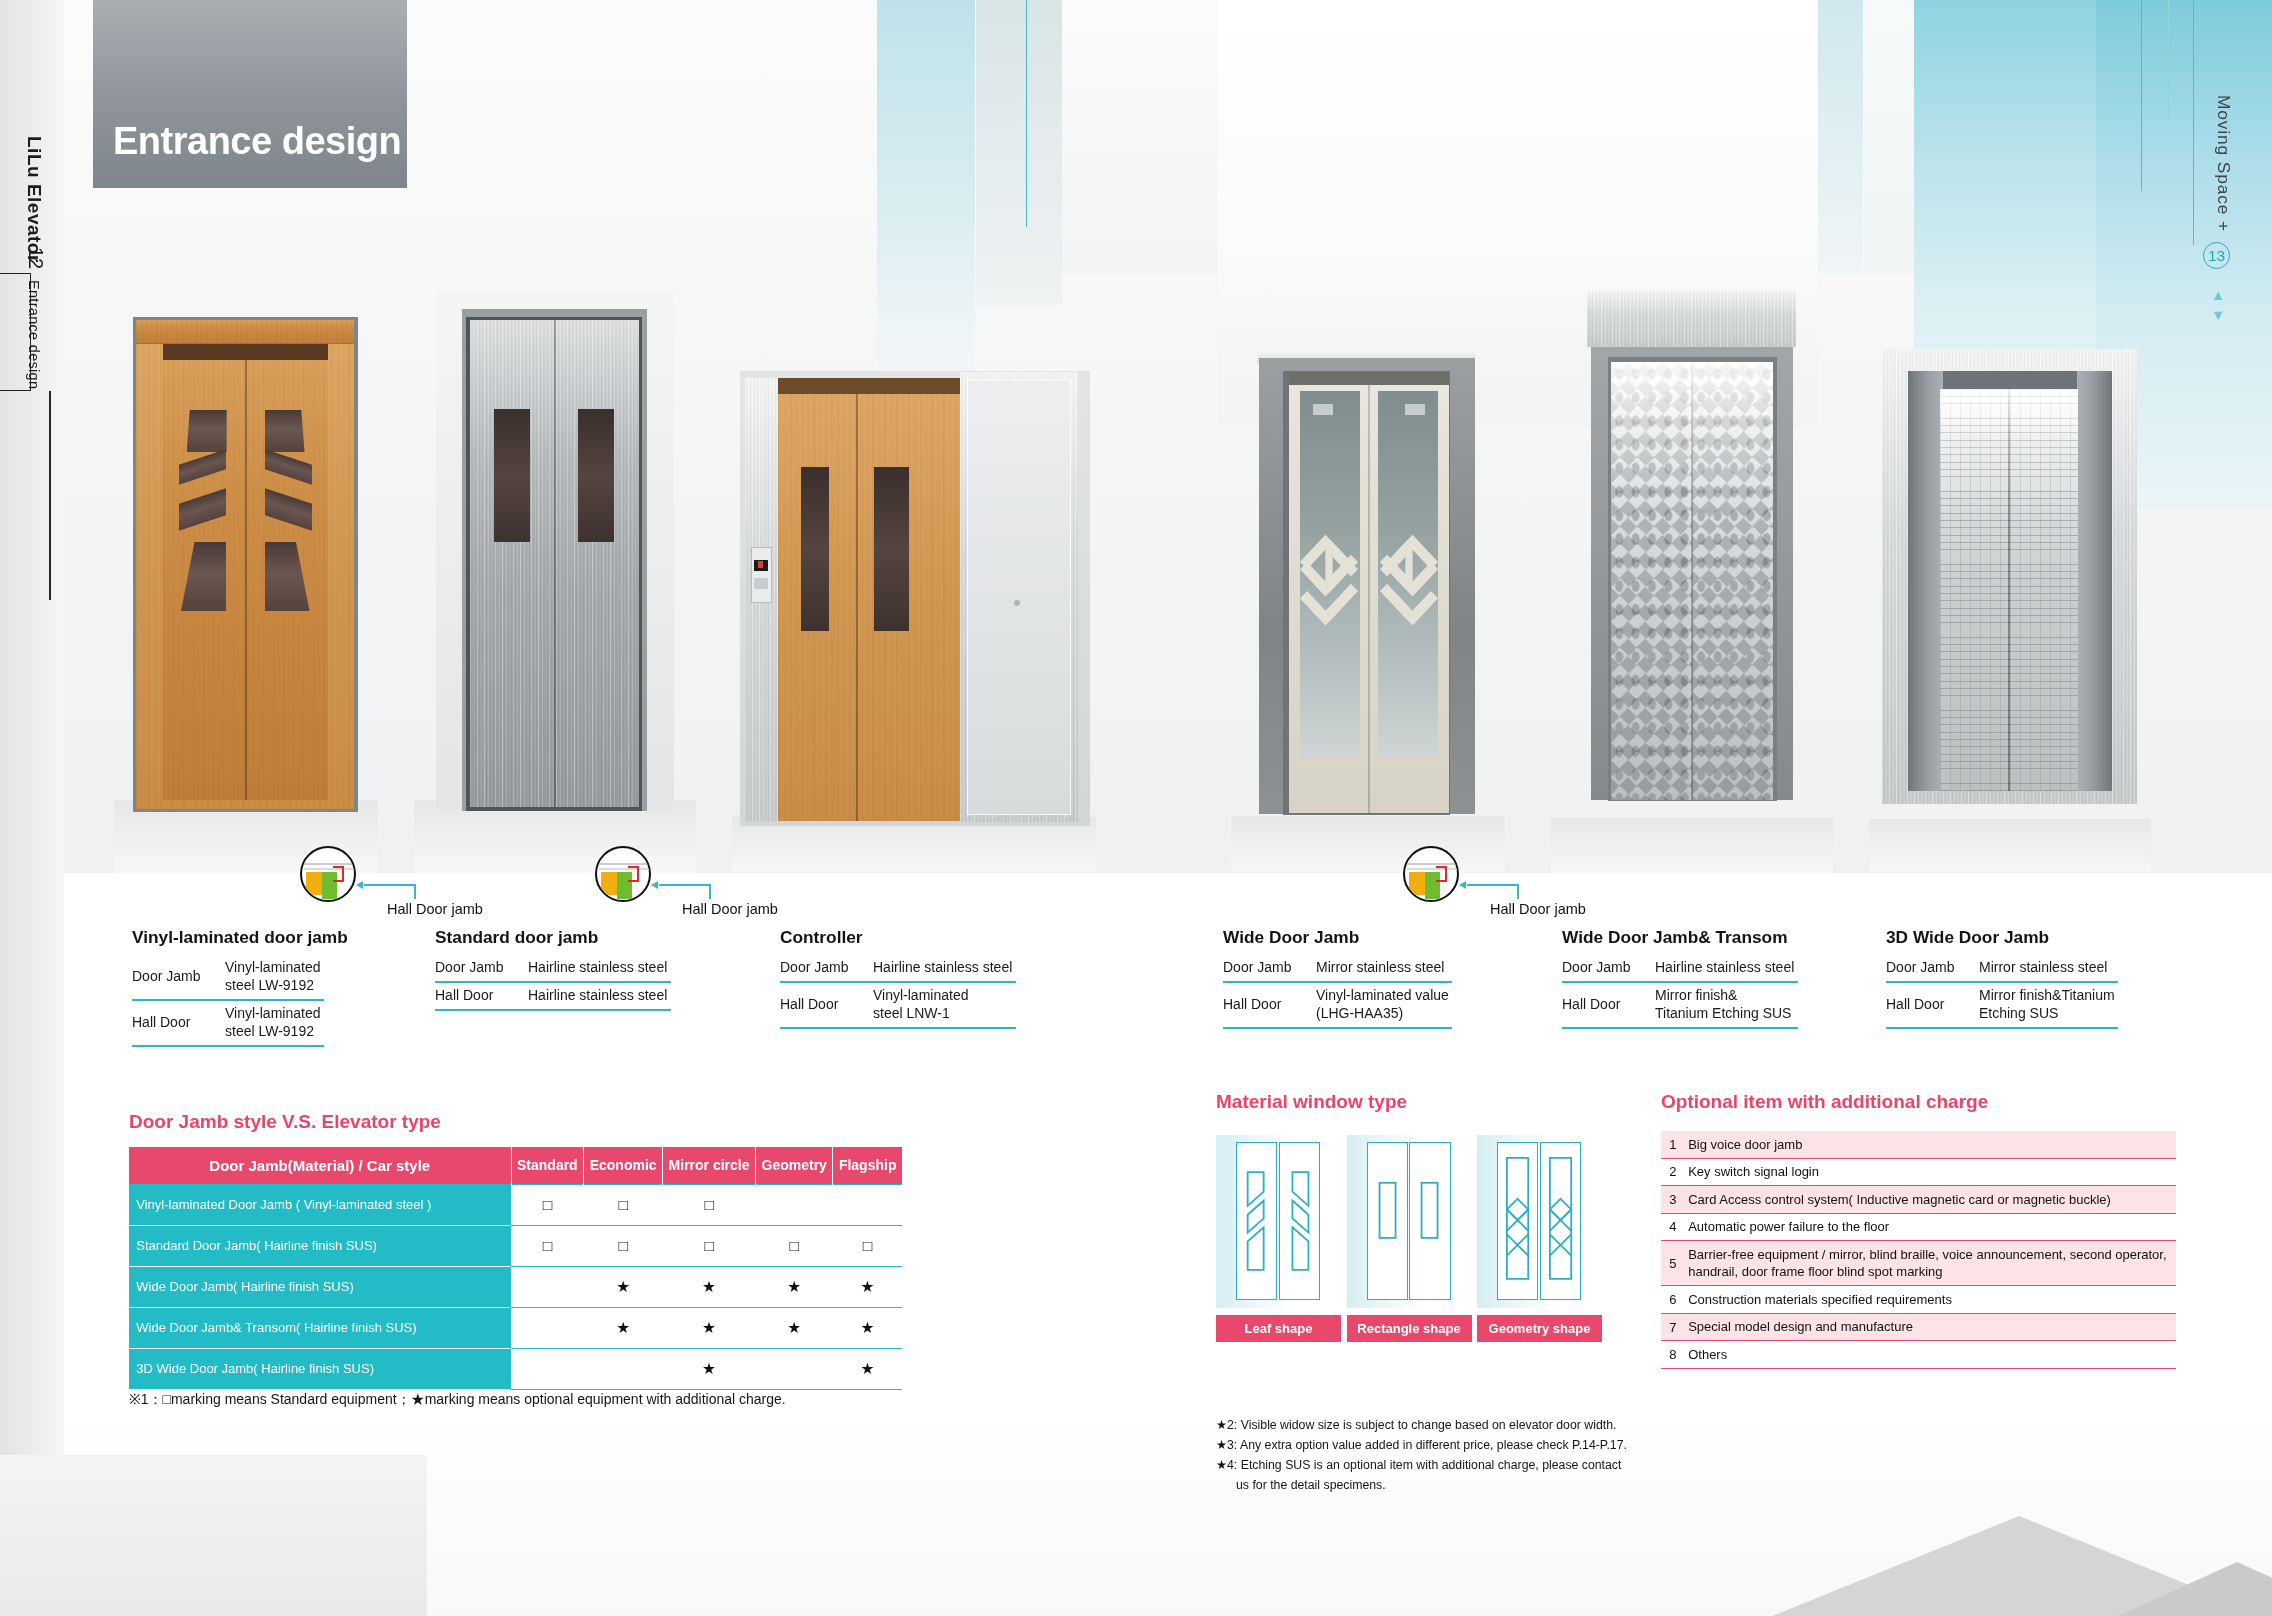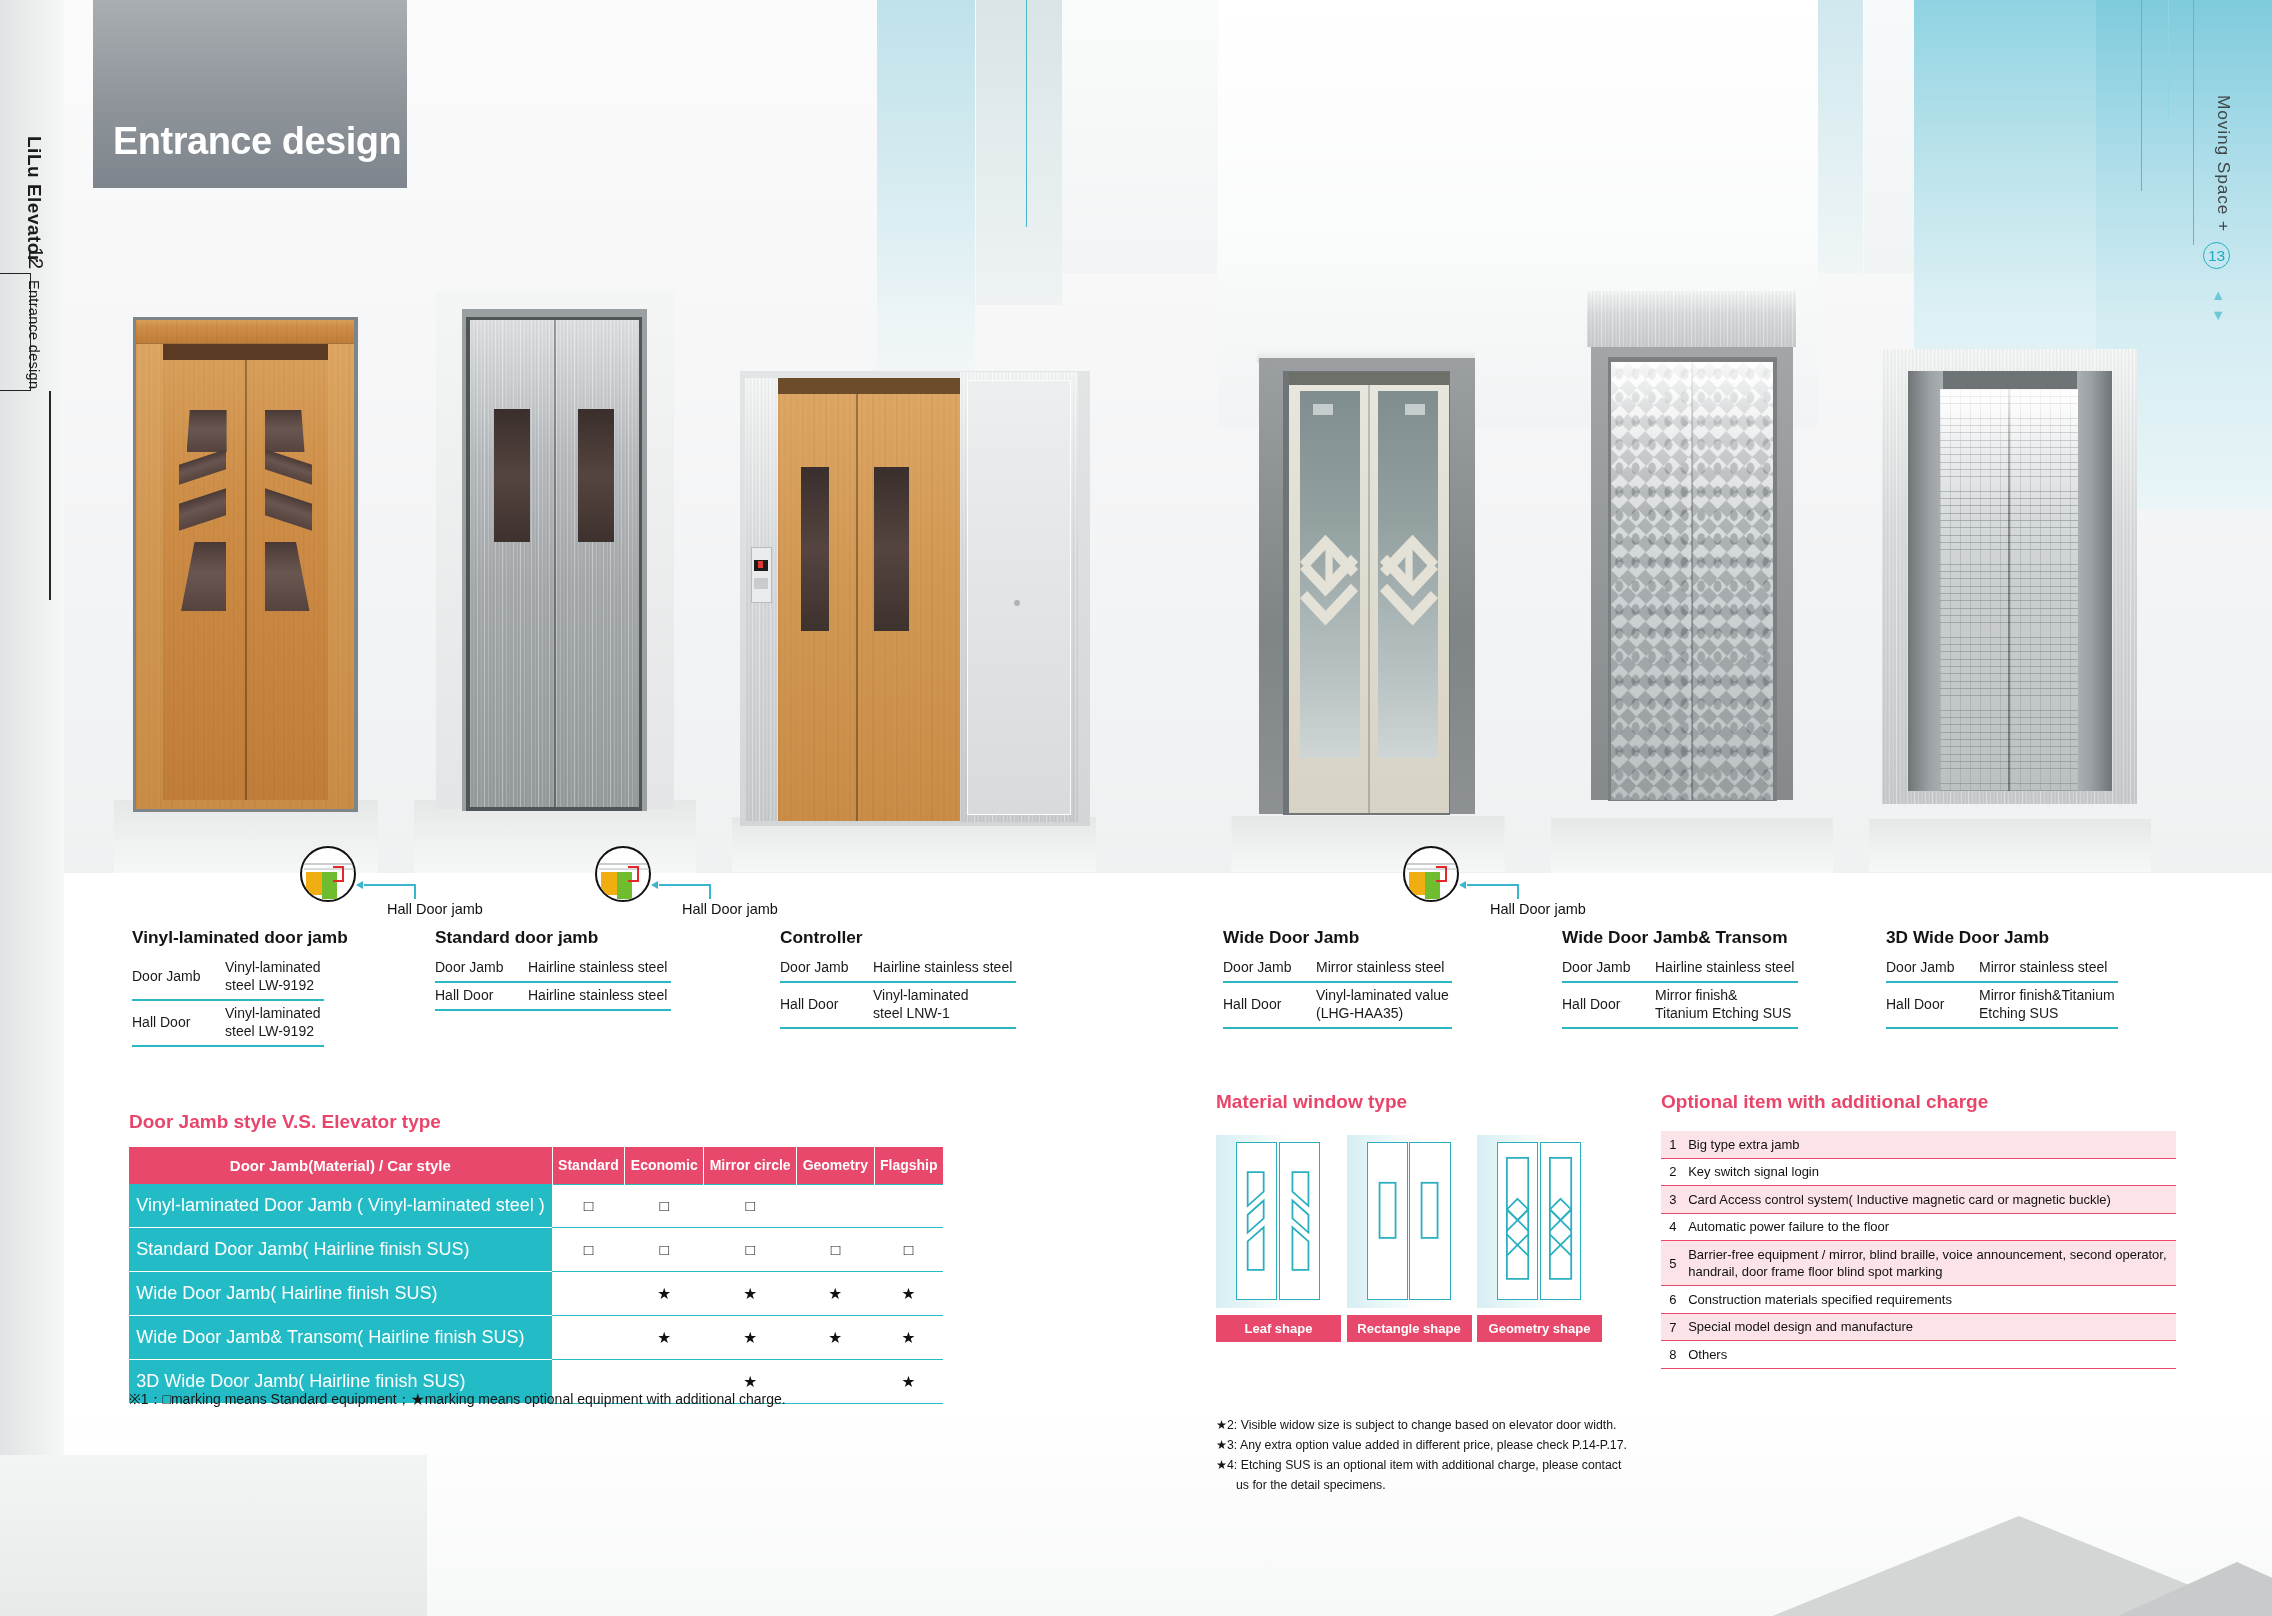--- a/index.html
+++ b/index.html
@@ -175,21 +175,21 @@
   .sec-title { font-size: 19px; font-weight:700; color:#e8456a; }
   #jamb-table-title { position:absolute; left: 129px; top: 1111px; }
   .jamb-table { position:absolute; left: 129px; top: 1147px; border-collapse: collapse; }
   .jamb-table th {
     background:#e8486c; color:#fff; font-size: 14px; font-weight:700;
     padding: 10px 5.5px; border-right: 1.4px solid #ffffff; white-space:nowrap;
   }
   .jamb-table th:last-child { border-right:none; }
   .jamb-table th.rowhead { width: 382px; font-size: 15px; }
   .jamb-table td.rowlbl {
-    background:#23bcc6; color:#fff; font-size: 18px; padding: 11px 7.3px;
+    background:#23bcc6; color:#fff; font-size: 13px; padding: 11px 7.3px;
     border-bottom: 1.8px solid #ffffff; white-space:nowrap;
   }
   .jamb-table td.mark {
     width: 69px; text-align:center; font-size: 15.5px; color:#111;
     border-bottom: 1.8px solid #23bcc6; border-left: 0; background:#fff;
     padding: 11px 0;
   }
   .jamb-table tr.first td.mark { border-top: 1.8px solid #23bcc6; }
   .jamb-note { position:absolute; left: 129px; top: 1389px; font-size: 14px; color:#151515; }
 
@@ -688,21 +688,21 @@
     <div>★2: Visible widow size is subject to change based on elevator door width.</div>
     <div>★3: Any extra option value added in different price, please check P.14-P.17.</div>
     <div>★4: Etching SUS is an optional item with additional charge, please contact</div>
     <div class="ind">us for the detail specimens.</div>
   </div>
 
   <div class="sec-title" id="opt-title">Optional item with additional charge</div>
   <div class="opt-list">
     <div class="opt-row alt">
       <div class="opt-num">1</div>
-      <div class="opt-txt">Big type extra jamb</div>
+      <div class="opt-txt">Big voice door jamb</div>
     </div>
     <div class="opt-row">
       <div class="opt-num">2</div>
       <div class="opt-txt">Key switch signal login</div>
     </div>
     <div class="opt-row alt">
       <div class="opt-num">3</div>
       <div class="opt-txt">Card Access control system( Inductive magnetic card or magnetic buckle)</div>
     </div>
     <div class="opt-row">

